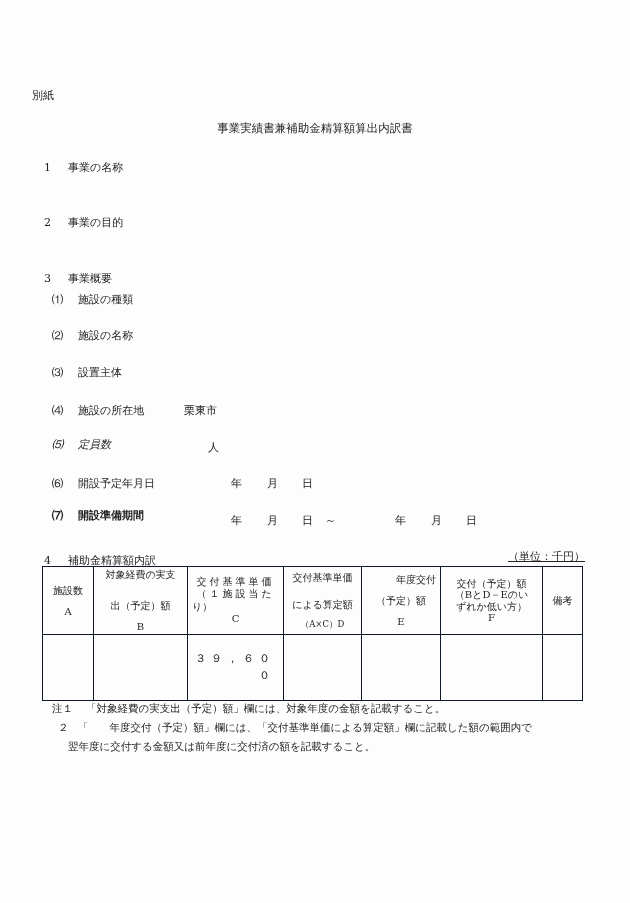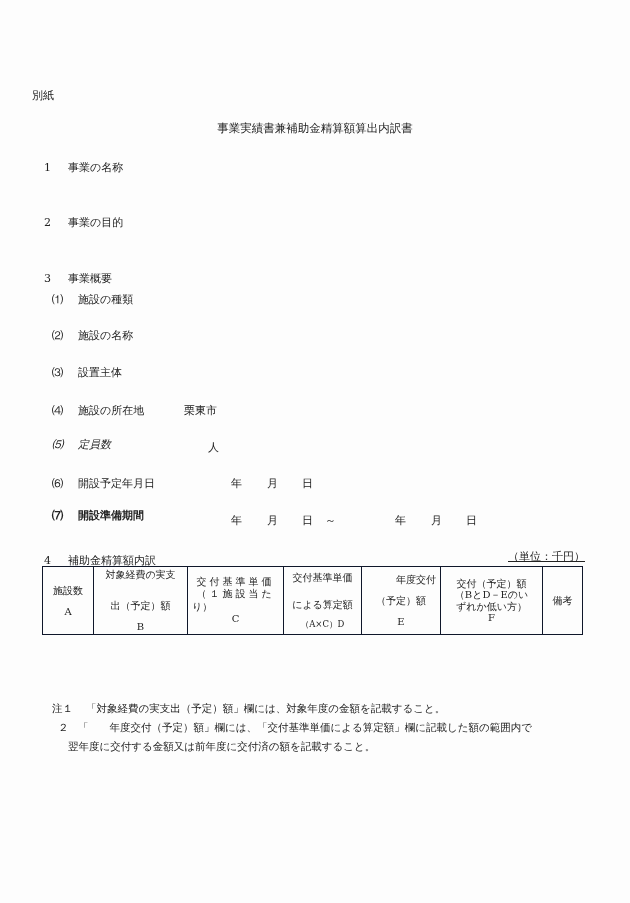--- a/index.html
+++ b/index.html
@@ -95,18 +95,27 @@
     <td style="line-height:1.15">
           <div>交付（予定）額</div>
           <div>（BとD－Eのい</div>
           <div>ずれか低い方）</div>
           <div>F</div>
         </td>
     <td>
           <div>備考</div>
         </td>
   </tr>
+  <tr class="body">
+    <td></td>
+    <td></td>
+    <td class="val">３９，６００</td>
+    <td></td>
+    <td></td>
+    <td></td>
+    <td></td>
+  </tr>
 </tbody>
   </table>
 
 <div class="abs notes" style="top:699px;"><span style="display:inline-block;width:34px">注１</span><span>「対象経費の実支出（予定）額」欄には、対象年度の金額を記載すること。</span></div>
 <div class="abs notes" style="top:718px;left:58px;"><span style="display:inline-block;width:20px">２</span><span>「　　年度交付（予定）額」欄には、「交付基準単価による算定額」欄に記載した額の範囲内で</span></div>
 <div class="abs notes" style="top:737px;left:68px;">翌年度に交付する金額又は前年度に交付済の額を記載すること。</div>
 
 </body></html>

